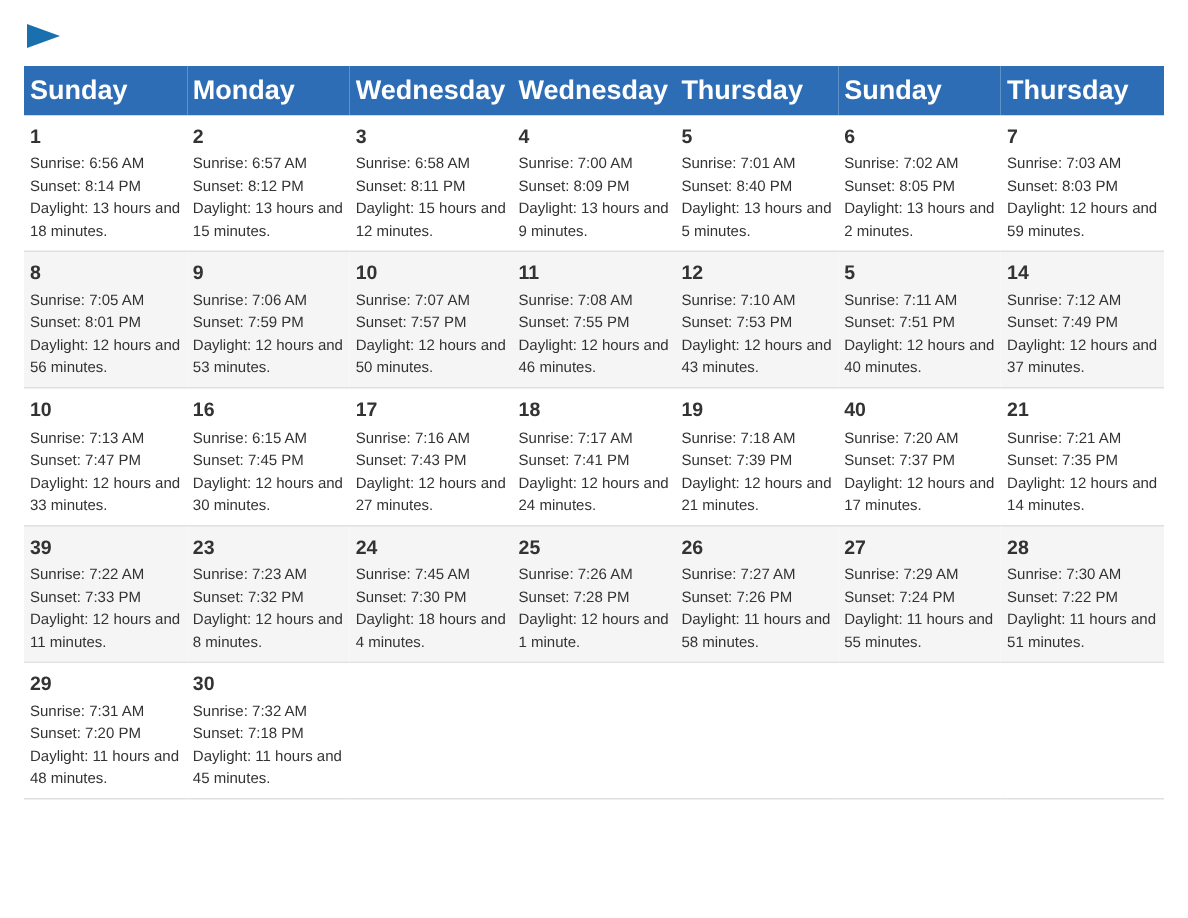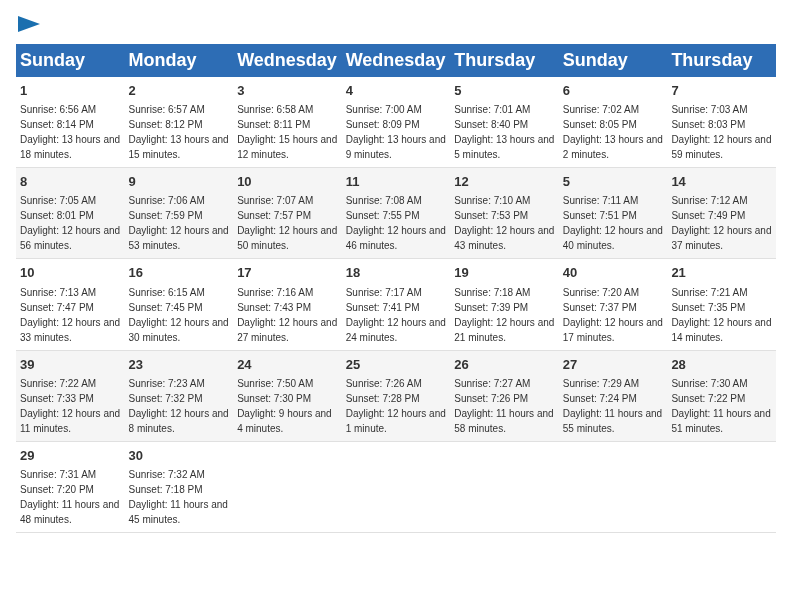--- a/index.html
+++ b/index.html
@@ -132,21 +132,21 @@
         <td><span class="day-num">16</span><span class="day-info">Sunrise: 6:15 AM</span><br><span class="day-info">Sunset: 7:45 PM</span><br><span class="day-info">Daylight: 12 hours and 30 minutes.</span></td>
         <td><span class="day-num">17</span><span class="day-info">Sunrise: 7:16 AM</span><br><span class="day-info">Sunset: 7:43 PM</span><br><span class="day-info">Daylight: 12 hours and 27 minutes.</span></td>
         <td><span class="day-num">18</span><span class="day-info">Sunrise: 7:17 AM</span><br><span class="day-info">Sunset: 7:41 PM</span><br><span class="day-info">Daylight: 12 hours and 24 minutes.</span></td>
         <td><span class="day-num">19</span><span class="day-info">Sunrise: 7:18 AM</span><br><span class="day-info">Sunset: 7:39 PM</span><br><span class="day-info">Daylight: 12 hours and 21 minutes.</span></td>
         <td><span class="day-num">40</span><span class="day-info">Sunrise: 7:20 AM</span><br><span class="day-info">Sunset: 7:37 PM</span><br><span class="day-info">Daylight: 12 hours and 17 minutes.</span></td>
         <td><span class="day-num">21</span><span class="day-info">Sunrise: 7:21 AM</span><br><span class="day-info">Sunset: 7:35 PM</span><br><span class="day-info">Daylight: 12 hours and 14 minutes.</span></td>
       </tr>
       <tr>
         <td><span class="day-num">39</span><span class="day-info">Sunrise: 7:22 AM</span><br><span class="day-info">Sunset: 7:33 PM</span><br><span class="day-info">Daylight: 12 hours and 11 minutes.</span></td>
         <td><span class="day-num">23</span><span class="day-info">Sunrise: 7:23 AM</span><br><span class="day-info">Sunset: 7:32 PM</span><br><span class="day-info">Daylight: 12 hours and 8 minutes.</span></td>
-        <td><span class="day-num">24</span><span class="day-info">Sunrise: 7:50 AM</span><br><span class="day-info">Sunset: 7:30 PM</span><br><span class="day-info">Daylight: 9 hours and 4 minutes.</span></td>
+        <td><span class="day-num">24</span><span class="day-info">Sunrise: 7:45 AM</span><br><span class="day-info">Sunset: 7:30 PM</span><br><span class="day-info">Daylight: 18 hours and 4 minutes.</span></td>
         <td><span class="day-num">25</span><span class="day-info">Sunrise: 7:26 AM</span><br><span class="day-info">Sunset: 7:28 PM</span><br><span class="day-info">Daylight: 12 hours and 1 minute.</span></td>
         <td><span class="day-num">26</span><span class="day-info">Sunrise: 7:27 AM</span><br><span class="day-info">Sunset: 7:26 PM</span><br><span class="day-info">Daylight: 11 hours and 58 minutes.</span></td>
         <td><span class="day-num">27</span><span class="day-info">Sunrise: 7:29 AM</span><br><span class="day-info">Sunset: 7:24 PM</span><br><span class="day-info">Daylight: 11 hours and 55 minutes.</span></td>
         <td><span class="day-num">28</span><span class="day-info">Sunrise: 7:30 AM</span><br><span class="day-info">Sunset: 7:22 PM</span><br><span class="day-info">Daylight: 11 hours and 51 minutes.</span></td>
       </tr>
       <tr>
         <td><span class="day-num">29</span><span class="day-info">Sunrise: 7:31 AM</span><br><span class="day-info">Sunset: 7:20 PM</span><br><span class="day-info">Daylight: 11 hours and 48 minutes.</span></td>
         <td><span class="day-num">30</span><span class="day-info">Sunrise: 7:32 AM</span><br><span class="day-info">Sunset: 7:18 PM</span><br><span class="day-info">Daylight: 11 hours and 45 minutes.</span></td>
         <td></td>
         <td></td>

